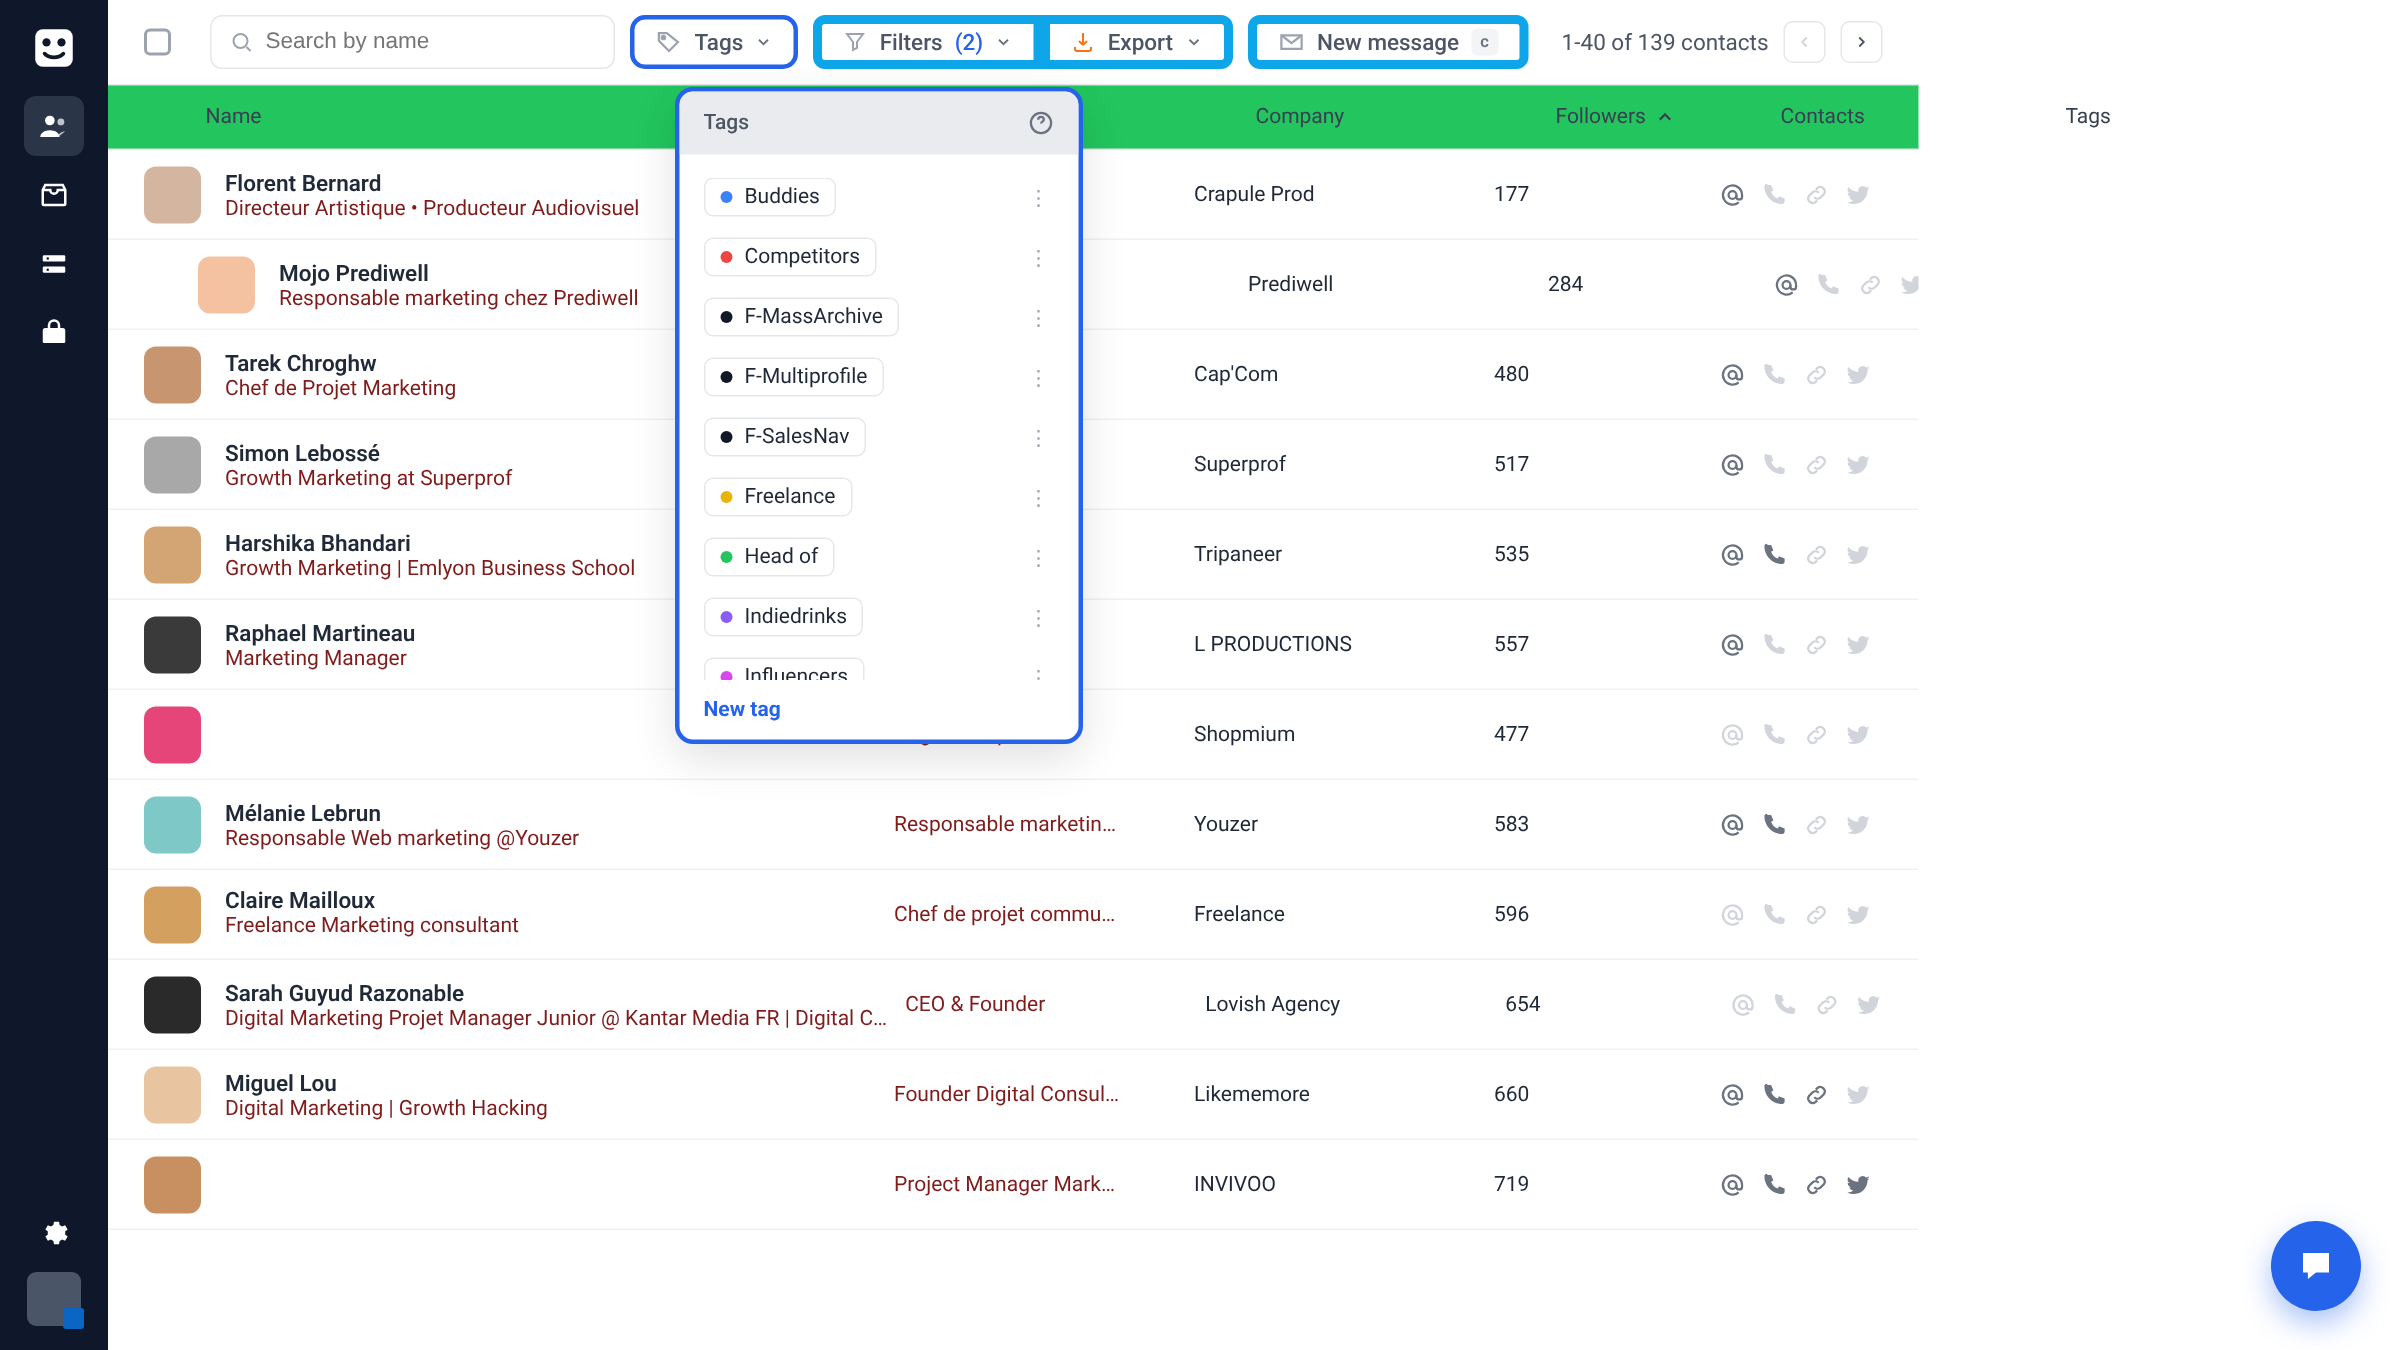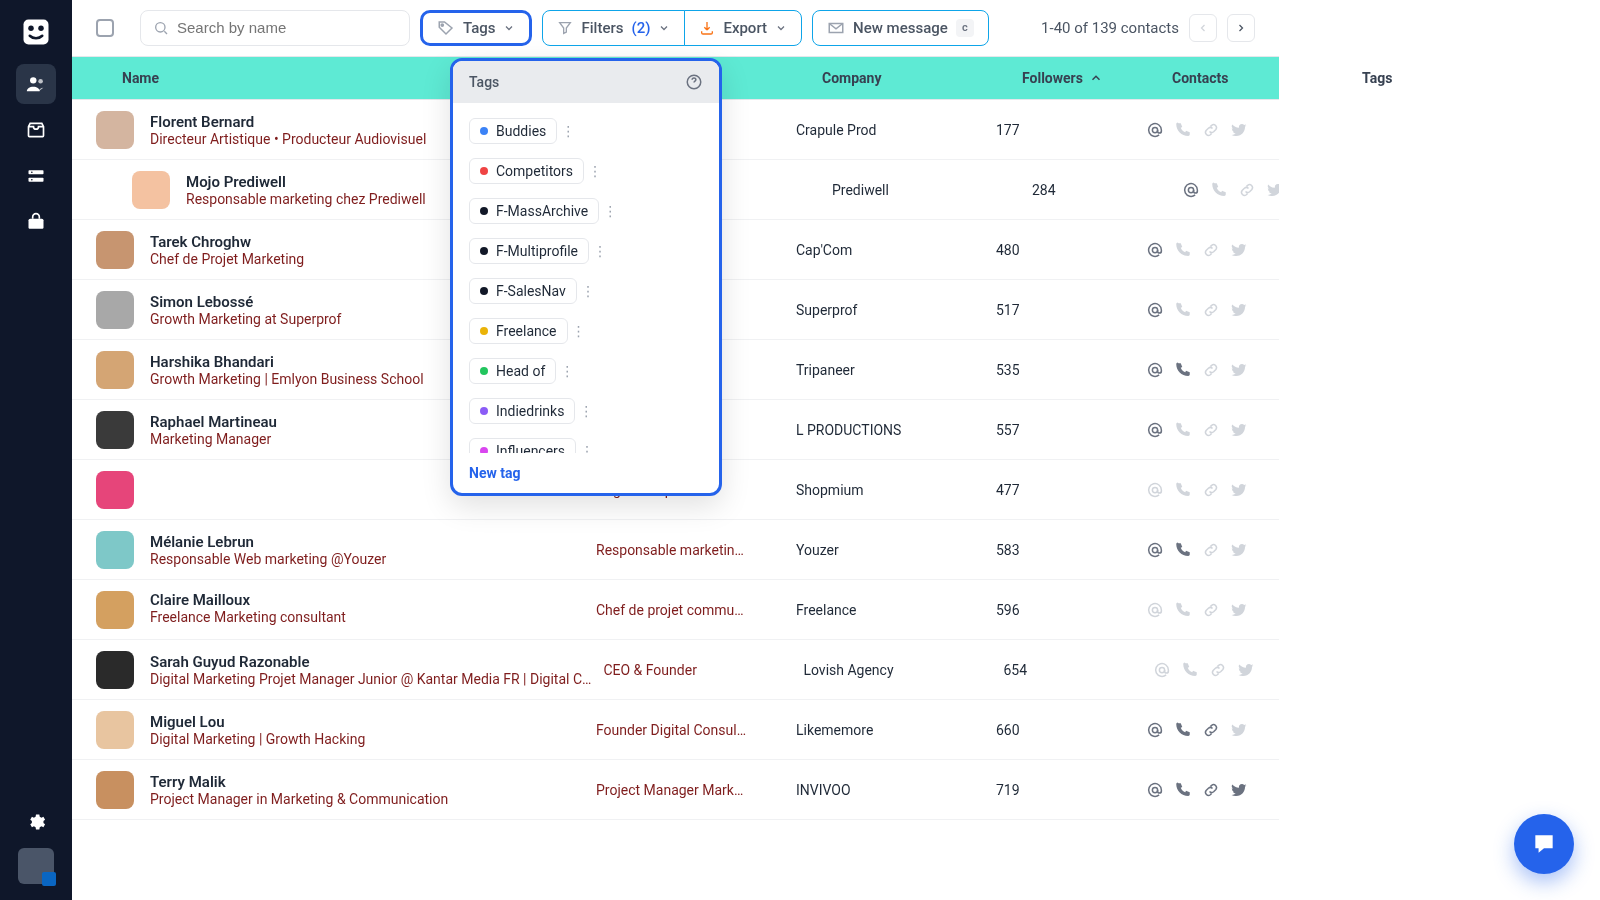--- a/index.html
+++ b/index.html
@@ -10,32 +10,32 @@
 .nav-item{width:40px;height:40px;display:flex;align-items:center;justify-content:center;border-radius:8px;color:#fff;cursor:pointer}
 .nav-item.active{background:#2a3548}
 .nav-spacer{flex:1}
 .avatar-self{width:36px;height:36px;border-radius:6px;background:#4a5568;margin-bottom:16px;position:relative}
 .avatar-self::after{content:"";position:absolute;right:-2px;bottom:-2px;width:14px;height:14px;background:#0A66C2;border-radius:2px}
 .main{flex:1;display:flex;flex-direction:column;min-width:0}
 .toolbar{height:56px;display:flex;align-items:center;padding:0 24px;gap:10px;border-bottom:1px solid #fff}
 .checkbox{width:18px;height:18px;border:2px solid #9CA3AF;border-radius:4px;cursor:pointer;margin-right:16px;flex-shrink:0}
 .search-box{display:flex;align-items:center;border:1px solid #E5E7EB;border-radius:8px;height:36px;width:270px;padding:0 12px;gap:8px;color:#9CA3AF}
 .search-box input{border:0;outline:0;font-size:15px;flex:1;color:#374151}
-.btn{display:flex;align-items:center;gap:8px;height:36px;padding:0 14px;border:1px solid #0ea5e9;border-radius:8px;background:#fff;cursor:pointer;font-size:15px;color:#4B5563;font-weight:500}
+.btn{display:flex;align-items:center;gap:8px;height:36px;padding:0 14px;border:6px solid #0ea5e9;border-radius:8px;background:#fff;cursor:pointer;font-size:15px;color:#4B5563;font-weight:500}
 .btn.highlight{border:3px solid #2563EB;border-radius:10px}
 .tb-group{display:flex;gap:0}
 .tb-group .btn:not(:first-child){border-top-left-radius:0;border-bottom-left-radius:0;margin-left:-1px}
 .tb-group .btn:not(:last-child){border-top-right-radius:0;border-bottom-right-radius:0}
 .count-pill{color:#2563EB;font-weight:500}
 .kbd{display:inline-flex;align-items:center;justify-content:center;min-width:18px;height:18px;padding:0 4px;background:#F3F4F6;border-radius:4px;font-size:11px;color:#6B7280;font-weight:600}
 .toolbar-spacer{flex:1}
 .pagination{display:flex;align-items:center;gap:10px;color:#4B5563;font-size:15px}
 .page-btn{width:28px;height:28px;border:1px solid #E5E7EB;border-radius:6px;display:flex;align-items:center;justify-content:center;cursor:pointer;color:#4B5563}
 .page-btn.disabled{color:#D1D5DB}
-.table-header{display:flex;align-items:center;height:44px;padding:0 16px;background:#5eead4;border-top:1px solid #E5E7EB;border-bottom:1px solid #E5E7EB;font-weight:700;color:#374151}
+.table-header{display:flex;align-items:center;height:44px;padding:0 31px;background:#22c55e;border-top:1px solid #E5E7EB;border-bottom:1px solid #E5E7EB;font-weight:400;color:#374151}
 .col{padding-right:12px}
 .col-check{width:34px;flex-shrink:0}
 .col-name{flex:0 0 500px}
 .col-title{flex:0 0 200px;overflow:hidden;white-space:nowrap;text-overflow:ellipsis}
 .col-company{flex:0 0 200px}
 .col-followers{flex:0 0 150px;display:flex;align-items:center;gap:6px}
 .col-contacts{flex:0 0 190px}
 .col-tags{flex:1}
 .rows{overflow:hidden}
 .row{display:flex;align-items:center;height:60px;padding:0 24px;border-bottom:1px solid #F0F1F3}
@@ -46,21 +46,21 @@
 .contact-icons{display:flex;gap:10px;color:#D1D5DB}
 .contact-icons .on{color:#6B7280}
 .chev{transform:rotate(0deg)}
 .chev.up{transform:rotate(180deg)}
 
 .tags-dropdown{position:absolute;top:58px;left:450px;width:272px;background:#fff;border:3px solid #2563EB;border-radius:12px;box-shadow:0 10px 30px rgba(0,0,0,0.12);z-index:50;overflow:hidden}
 .dd-header{display:flex;align-items:center;justify-content:space-between;padding:12px 16px;background:#E9EBEE;color:#4B5563;font-weight:500}
 .dd-body{max-height:350px;overflow-y:auto;padding:8px 10px}
 .dd-body::-webkit-scrollbar{width:10px}
 .dd-body::-webkit-scrollbar-thumb{background:#9CA3AF;border-radius:5px;border:2px solid #fff}
-.tag-pill{display:flex;align-items:center;padding:7px 6px;border-radius:6px}
+.tag-pill{display:flex;align-items:center;justify-content:space-between;padding:7px 6px;border-radius:6px}
 .tag-chip{display:inline-flex;align-items:center;gap:8px;padding:4px 10px;border:1px solid #E5E7EB;border-radius:6px;font-size:14px;cursor:pointer;background:#fff}
 .tag-dot{width:8px;height:8px;border-radius:50%}
 .tag-more{color:#9CA3AF;cursor:pointer;padding:0 4px}
 .dd-footer{padding:12px 16px}
 .new-tag{color:#2563EB;font-weight:700;cursor:pointer}
 .chat-fab{position:absolute;right:26px;bottom:26px;width:60px;height:60px;border-radius:50%;background:#2563EB;display:flex;align-items:center;justify-content:center;color:#fff;box-shadow:0 8px 20px rgba(37,99,235,0.4);cursor:pointer}
 svg{display:block}
 </style>
 </head>
 <body>
@@ -603,24 +603,20 @@
                   <path d="M22 5.9c-.7.3-1.5.6-2.3.7.8-.5 1.5-1.3 1.8-2.3-.8.5-1.7.8-2.6 1a4.1 4.1 0 00-7 3.7A11.6 11.6 0 013 4.8a4.1 4.1 0 001.3 5.5c-.7 0-1.3-.2-1.9-.5v.1a4.1 4.1 0 003.3 4c-.6.2-1.2.2-1.9.1a4.1 4.1 0 003.8 2.8A8.2 8.2 0 012 18.6 11.6 11.6 0 008.3 20c7.5 0 11.7-6.3 11.7-11.7v-.5c.8-.6 1.5-1.3 2-2z"></path>
                 </svg>
               </span>
             </div>
           </div>
           <div class="col col-tags"></div>
         </div>
         <div class="row">
           <div class="col col-name" style="display: flex; align-items: center;">
             <div class="avatar" style="background: rgb(200, 144, 96);"></div>
-            <div class="name-block">
-              <div class="name">Terry Malik</div>
-              <div class="subtitle">Project Manager in Marketing &amp; Communication</div>
-            </div>
           </div>
           <div class="col col-title subtitle">Project Manager Mark…</div>
           <div class="col col-company">INVIVOO</div>
           <div class="col col-followers">719</div>
           <div class="col col-contacts">
             <div class="contact-icons">
               <span class="on">
                 <svg width="18" height="18" viewBox="0 0 24 24" fill="none" stroke="currentColor" stroke-width="2">
                   <circle cx="12" cy="12" r="3.5"></circle>
                   <path d="M15.5 12v1.5a2.5 2.5 0 005 0V12a8.5 8.5 0 10-3 6.5"></path>

